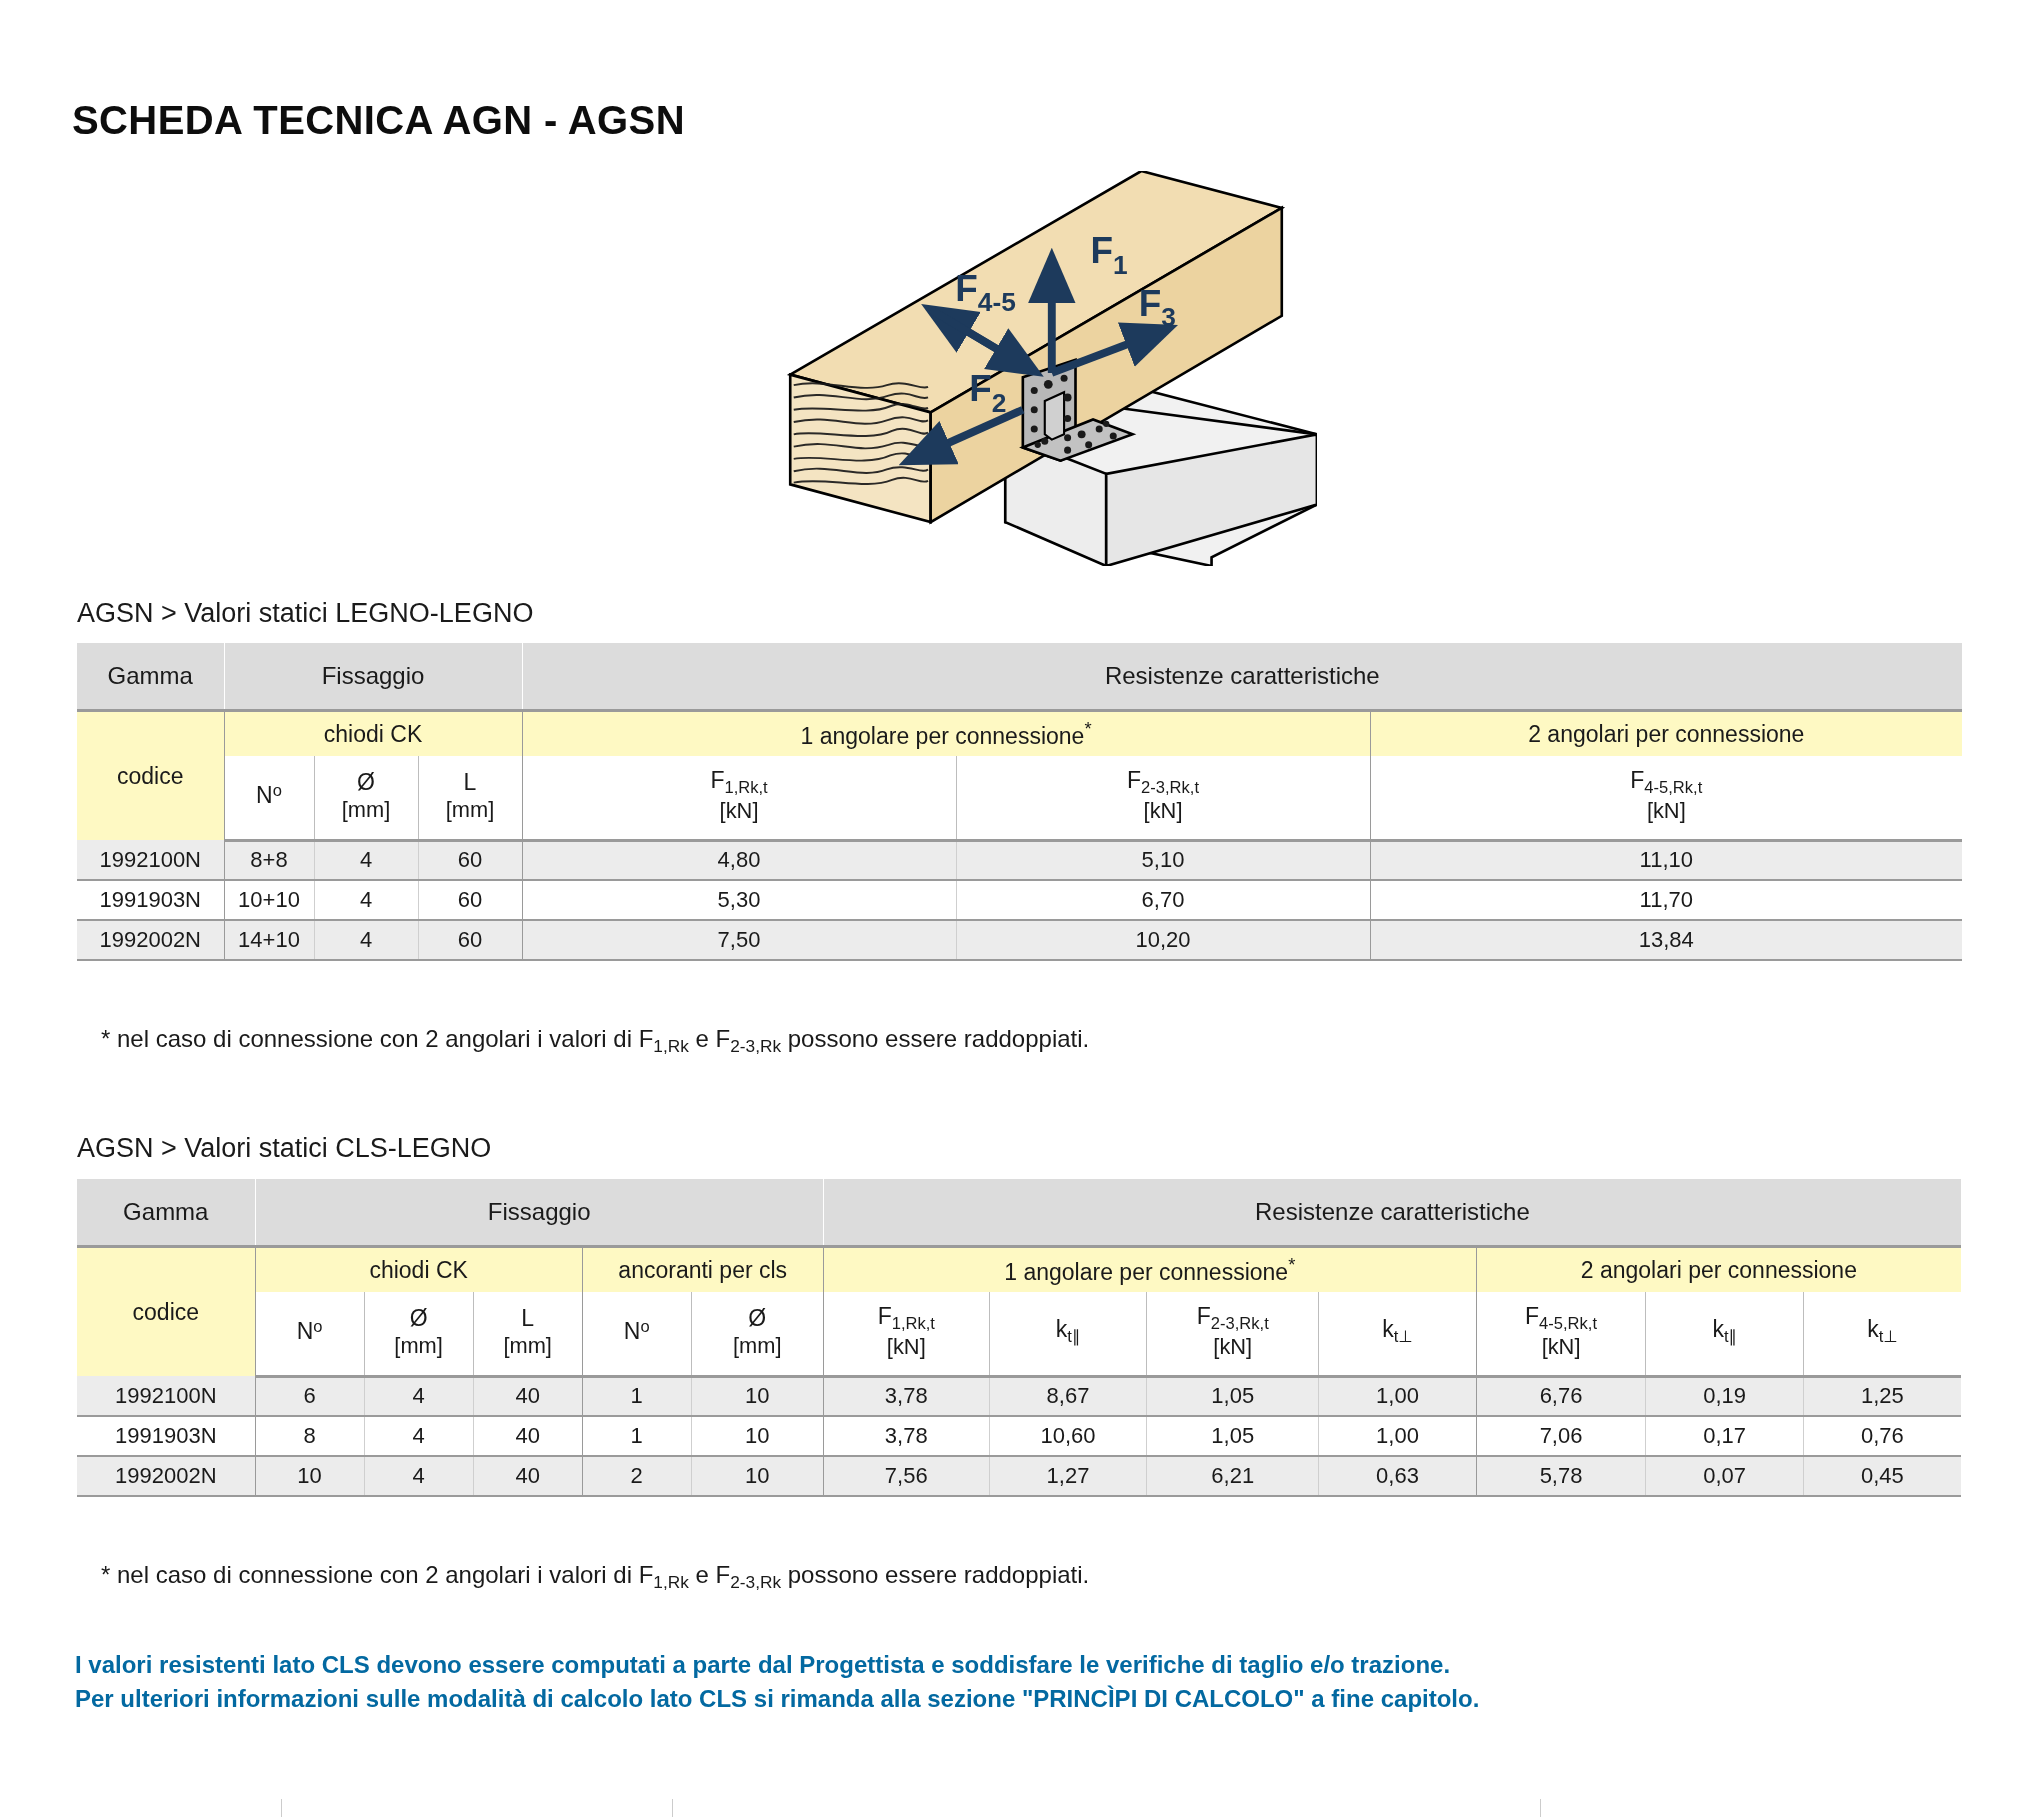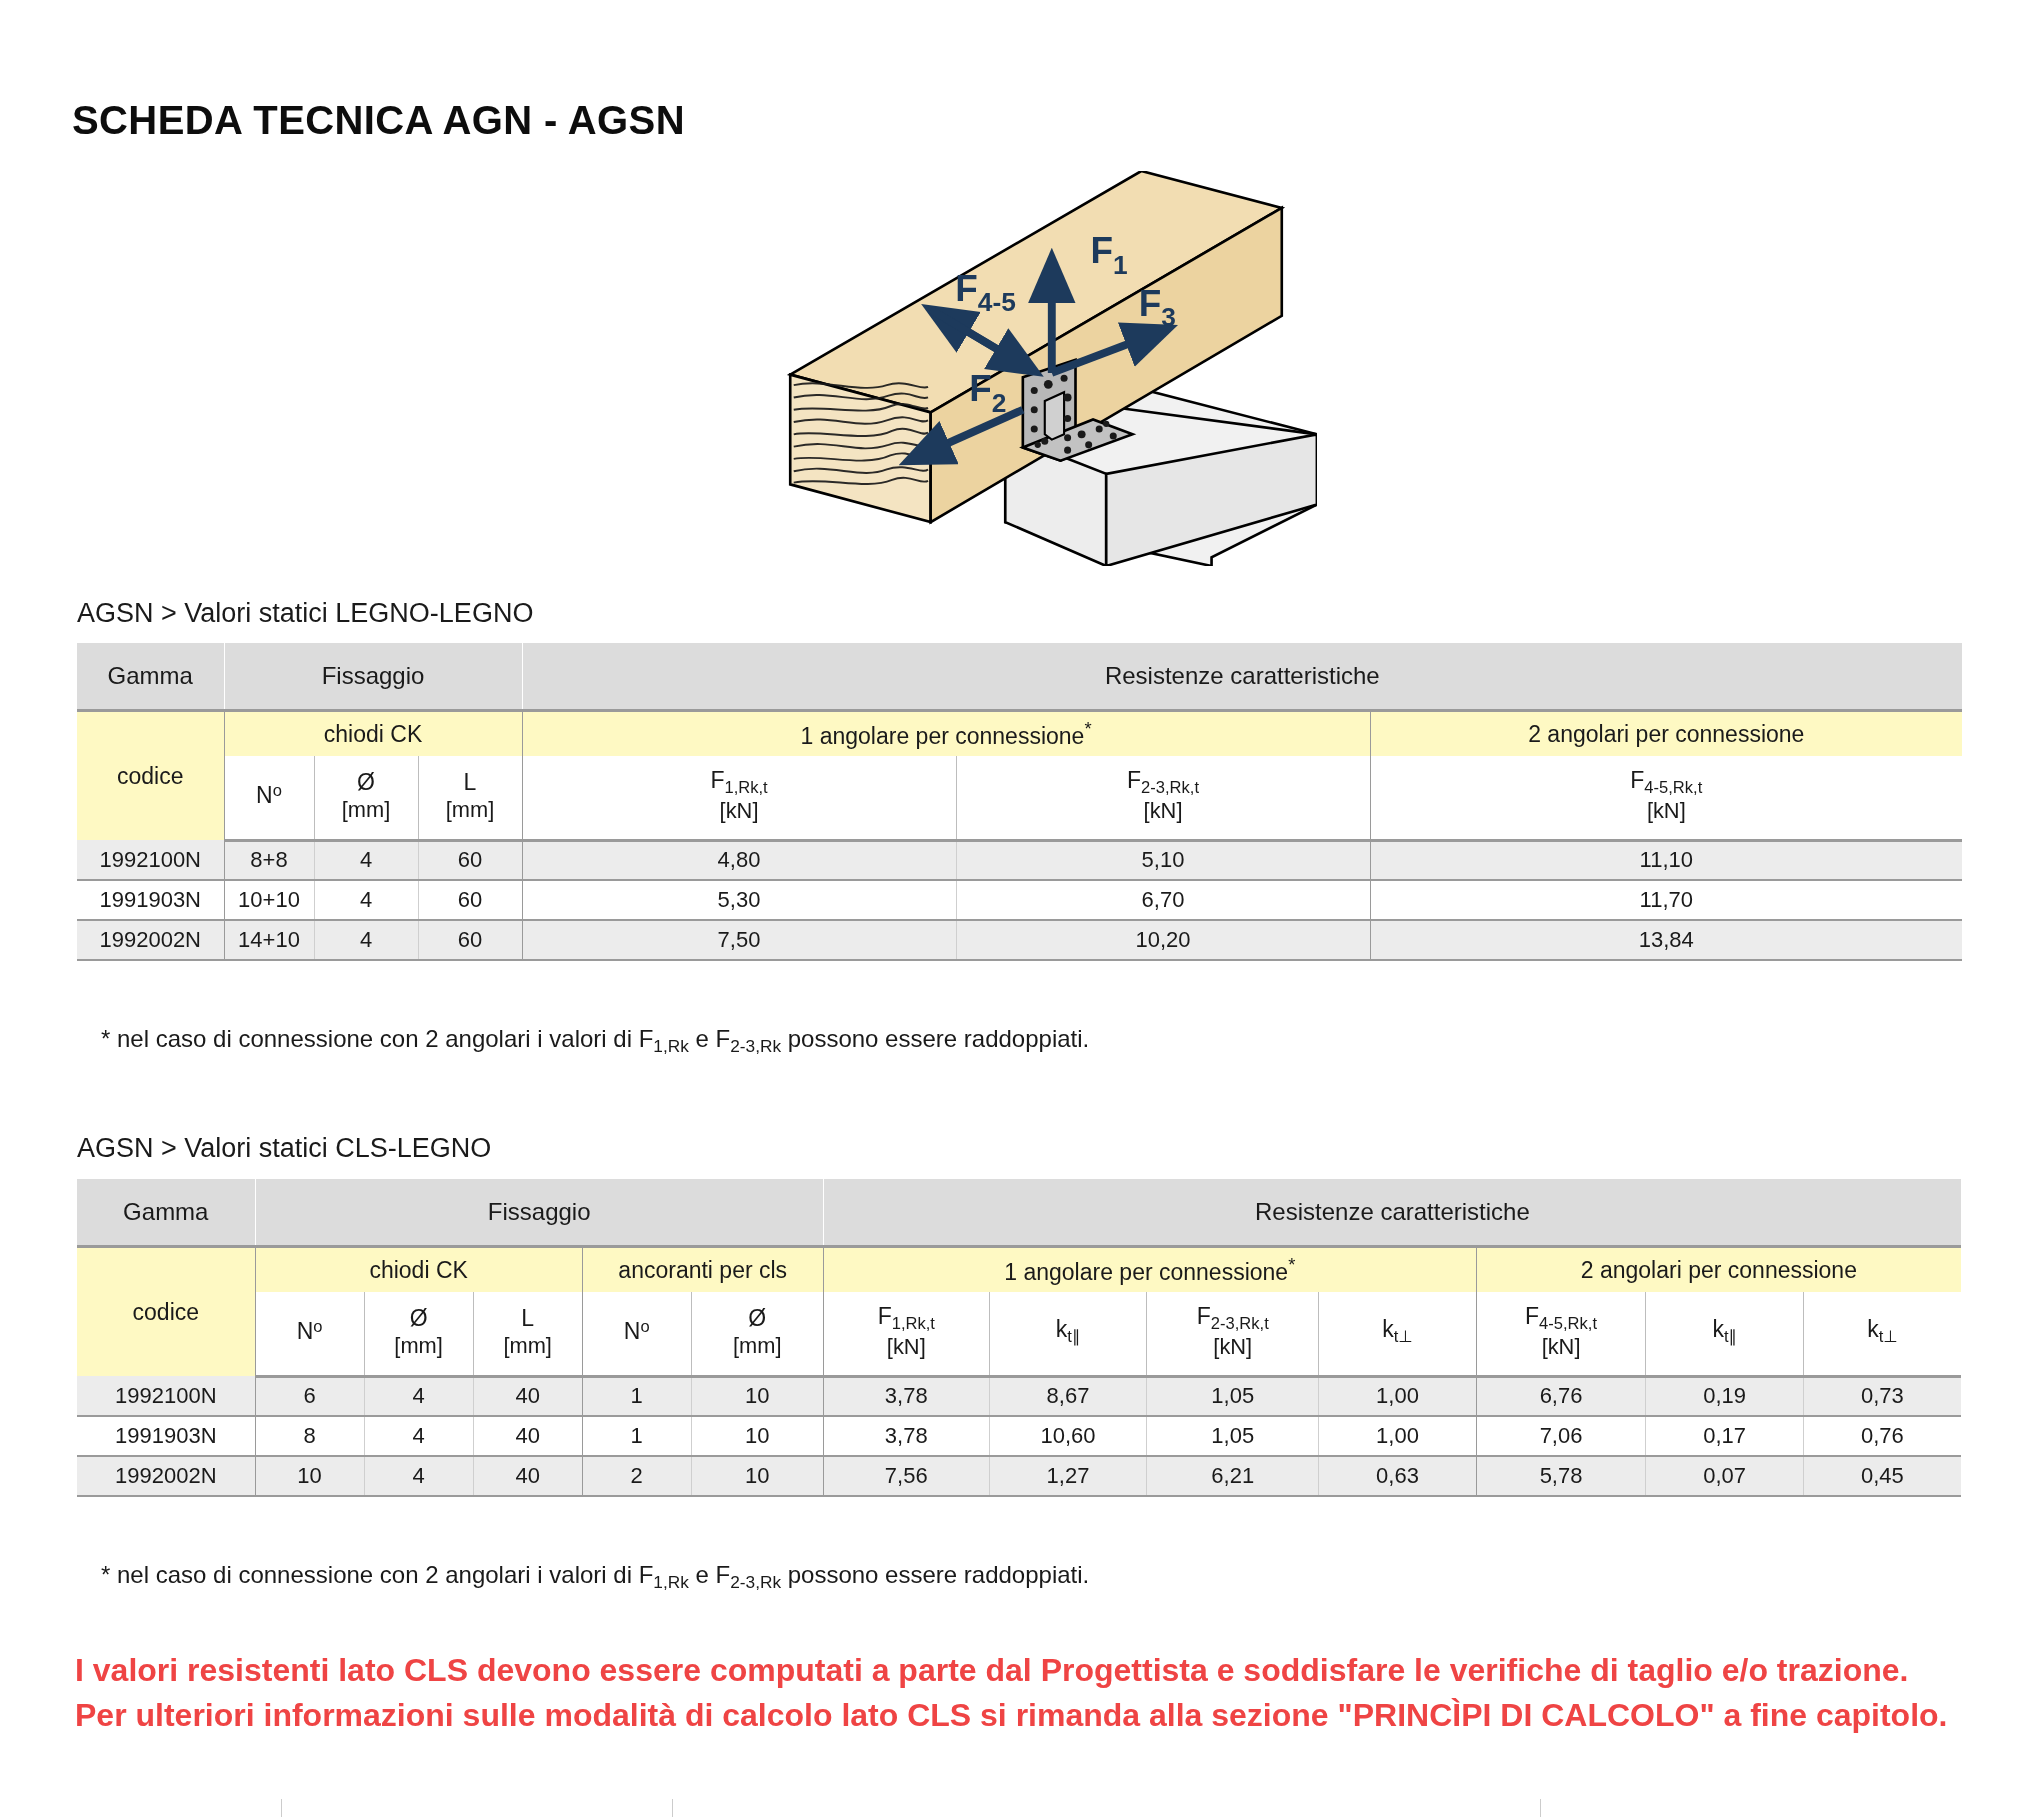--- a/index.html
+++ b/index.html
@@ -135,24 +135,24 @@
   #fn1 { top: 1025px; }
   #fn2 { top: 1561px; }
   .footnote sub { font-size: 0.72em; vertical-align: -0.28em; }
 
   
   .bottom-note {
     position: absolute;
     left: 75px;
     top: 1648px;
     width: 1896px;
-    font-size: 32px;
+    font-size: 24px;
     font-weight: bold;
     line-height: 1.42;
-    color: #ef4444;
+    color: #0369a1;
   }
 
   
   .crop {
     position: absolute;
     bottom: 0;
     width: 0.9px;
     height: 19.3px;
     background: #cccccc;
   }
@@ -402,21 +402,21 @@
           <td>4</td>
           <td class="seprt">40</td>
           <td>1</td>
           <td class="seprt">10</td>
           <td>3,78</td>
           <td>8,67</td>
           <td>1,05</td>
           <td class="seprt">1,00</td>
           <td>6,76</td>
           <td>0,19</td>
-          <td class="nb">0,73</td>
+          <td class="nb">1,25</td>
         </tr>
         <tr class="drow plain">
           <td class="cellcode seprt">1991903N</td>
           <td>8</td>
           <td>4</td>
           <td class="seprt">40</td>
           <td>1</td>
           <td class="seprt">10</td>
           <td>3,78</td>
           <td>10,60</td>

